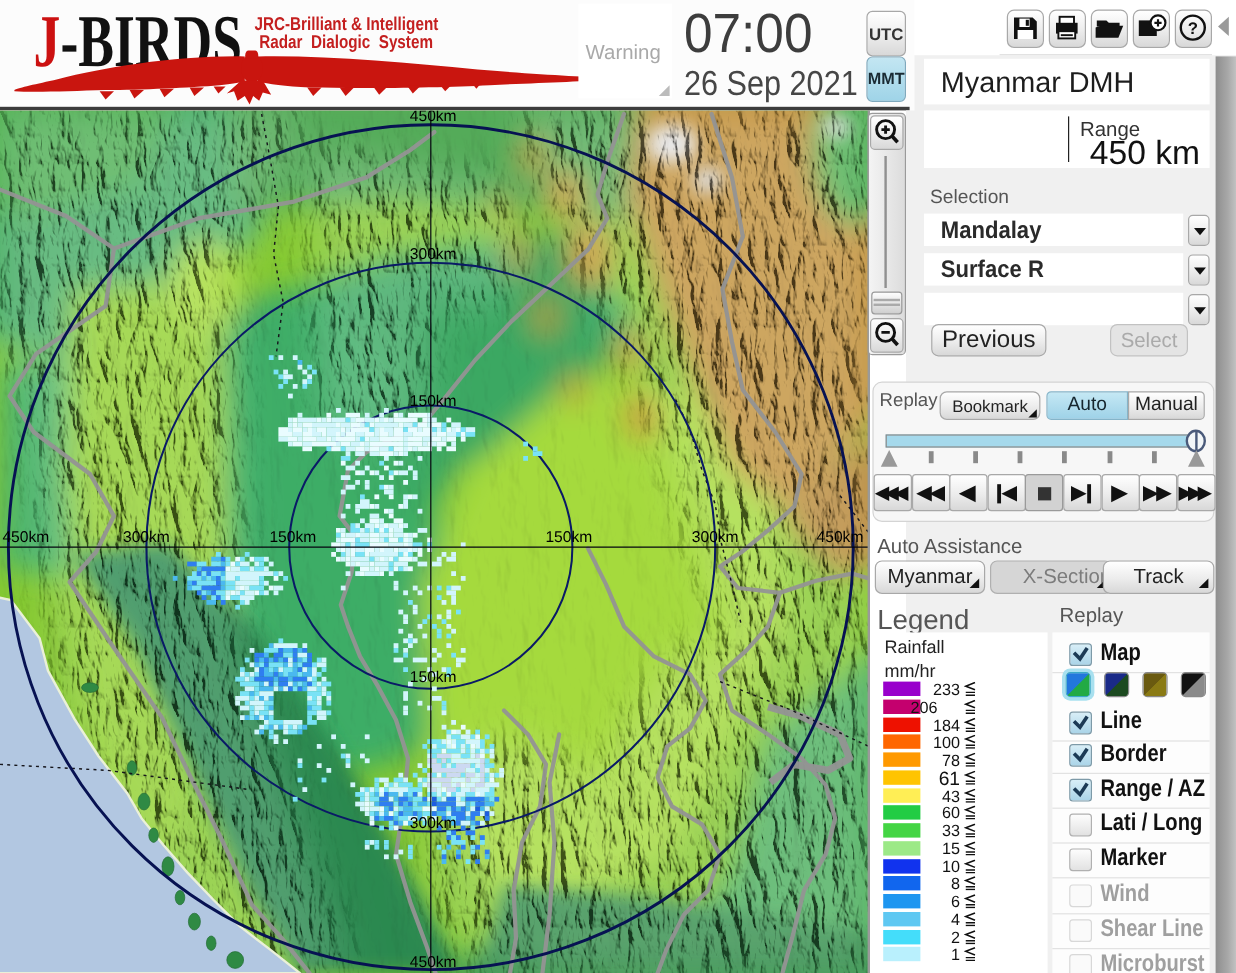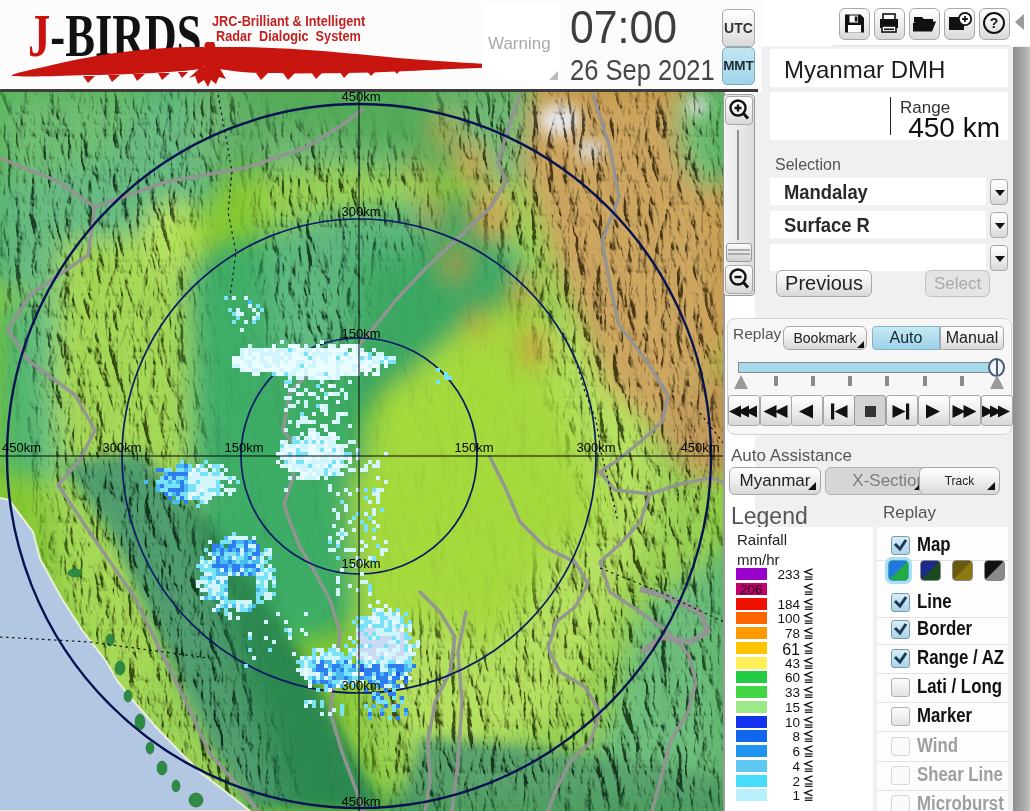--- a/index.html
+++ b/index.html
@@ -154,37 +154,37 @@
     </svg></div>
 <div class="abs btn" style="left:981px;top:395px;width:32px;height:31px;border-radius:3px;"><svg width="30" height="29" viewBox="0 0 30 29">
       <path d="M12 15.5 L0 9.5 L0 21.5 Z" fill="#111"></path>
       <path d="M20 15.5 L8 9.5 L8 21.5 Z" fill="#111"></path>
       <path d="M28 15.5 L16 9.5 L16 21.5 Z" fill="#111"></path>
     </svg></div>
 
 <div class="abs" style="left:731px;top:446px;font-size:17px;color:#555">Auto Assistance</div>
 <div class="abs btn corner" style="left:729px;top:467px;width:92px;height:28px;font-size:17px;line-height:26px">Myanmar</div>
 <div class="abs corner" style="left:825px;top:467px;width:102px;height:28px;background:#d6d6d6;border:1px solid #b0b0b0;border-radius:6px;font-size:17px;line-height:26px;color:#7c7c7c;text-align:right">X-Section</div>
-<div class="abs btn corner" style="left:919px;top:467px;width:81px;height:28px;font-size:12px;line-height:26px">Track</div>
+<div class="abs btn corner" style="left:919px;top:467px;width:93px;height:28px;font-size:17px;line-height:26px">Track</div>
 
 <div class="abs" style="left:731px;top:503px;font-size:23px;color:#555">Legend</div>
 <div class="abs" style="left:883px;top:503px;font-size:17px;color:#555">Replay</div>
 <div class="abs" style="left:728px;top:527px;width:145px;height:284px;background:#fff"></div>
 <div class="abs" style="left:877px;top:527px;width:131px;height:284px;background:#fdfdfd"></div>
 <div class="abs" style="left:737px;top:531px;font-size:15px;color:#222">Rainfall</div>
 <div class="abs" style="left:737px;top:551px;font-size:15px;color:#222">mm/hr</div>
 <div class="abs" style="left:736px;top:568px;width:31px;height:12px;background:#9900cc"></div>
 <div class="abs" style="left:740px;top:567px;width:60px;text-align:right;font-size:13.5px;color:#111">233</div>
 <svg class="abs" style="left:803px;top:568px" width="11" height="12" viewBox="0 0 11 12">
     <path d="M9.5 0.8 L1.8 3.8 L9.5 6.8" fill="none" stroke="#111" stroke-width="1.3"></path>
     <line x1="1.8" y1="9" x2="9.5" y2="9" stroke="#111" stroke-width="1.2"></line>
     <line x1="1.8" y1="11.3" x2="9.5" y2="11.3" stroke="#111" stroke-width="1.2"></line>
   </svg>
 <div class="abs" style="left:736px;top:583px;width:31px;height:12px;background:#c4006e"></div>
-<div class="abs" style="left:740px;top:582px;width:60px;text-align:left;font-size:13.5px;color:#111">206</div>
+<div class="abs" style="left:740px;top:582px;width:60px;text-align:center;font-size:13.5px;color:#111">206</div>
 <svg class="abs" style="left:803px;top:583px" width="11" height="12" viewBox="0 0 11 12">
     <path d="M9.5 0.8 L1.8 3.8 L9.5 6.8" fill="none" stroke="#111" stroke-width="1.3"></path>
     <line x1="1.8" y1="9" x2="9.5" y2="9" stroke="#111" stroke-width="1.2"></line>
     <line x1="1.8" y1="11.3" x2="9.5" y2="11.3" stroke="#111" stroke-width="1.2"></line>
   </svg>
 <div class="abs" style="left:736px;top:598px;width:31px;height:12px;background:#ee1100"></div>
 <div class="abs" style="left:740px;top:597px;width:60px;text-align:right;font-size:13.5px;color:#111">184</div>
 <svg class="abs" style="left:803px;top:598px" width="11" height="12" viewBox="0 0 11 12">
     <path d="M9.5 0.8 L1.8 3.8 L9.5 6.8" fill="none" stroke="#111" stroke-width="1.3"></path>
     <line x1="1.8" y1="9" x2="9.5" y2="9" stroke="#111" stroke-width="1.2"></line>

